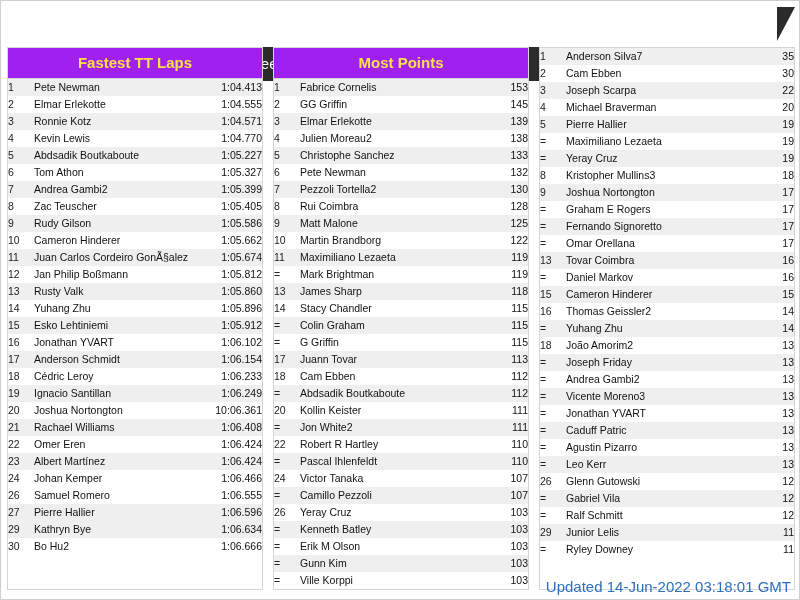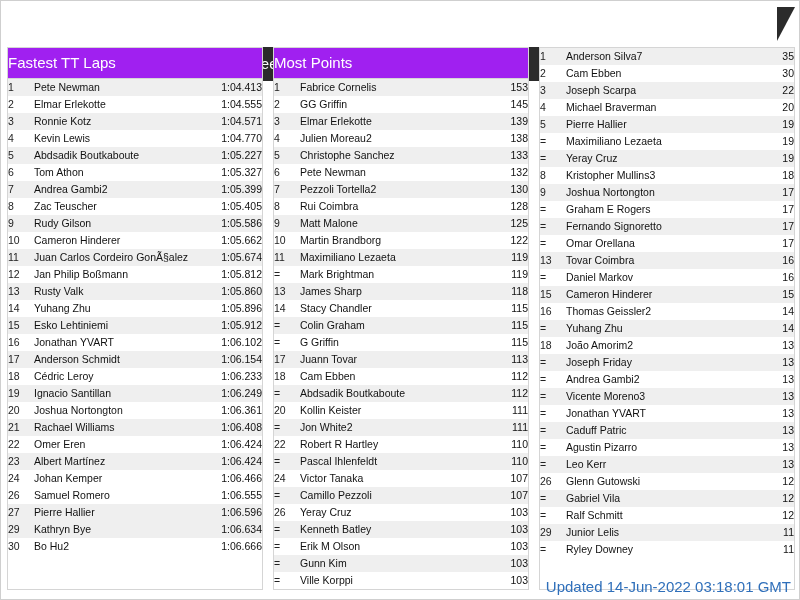--- a/index.html
+++ b/index.html
@@ -61,25 +61,26 @@
     display: flex;
     gap: 10px;
   }
   .col {
     width: 256px;
     background: #ffffff;
     border: 1px solid #d5d5d5;
   }
   .col-head {
     background: #a020f0;
-    color: #ffffff;
-    text-align: left;
+    color: #fde047;
+    text-align: center;
     font-size: 15px;
     padding: 6px 0 7px 0;
     border-bottom: 1px solid #d5d5d5;
+    font-weight: bold;
   }
   table.board {
     width: 100%;
     border-collapse: collapse;
     font-size: 10.5px;
     color: #111111;
   }
   table.board td {
     padding: 2px 0 2px 0;
     line-height: 13px;
@@ -220,21 +221,21 @@
               <td class="val">1:06.233</td>
             </tr>
             <tr class="alt">
               <td class="pos">19</td>
               <td class="nm">Ignacio Santillan</td>
               <td class="val">1:06.249</td>
             </tr>
             <tr class="plain">
               <td class="pos">20</td>
               <td class="nm">Joshua Nortongton</td>
-              <td class="val">1:06.361</td>
+              <td class="val">10:06.361</td>
             </tr>
             <tr class="alt">
               <td class="pos">21</td>
               <td class="nm">Rachael Williams</td>
               <td class="val">1:06.408</td>
             </tr>
             <tr class="plain">
               <td class="pos">22</td>
               <td class="nm">Omer Eren</td>
               <td class="val">1:06.424</td>

